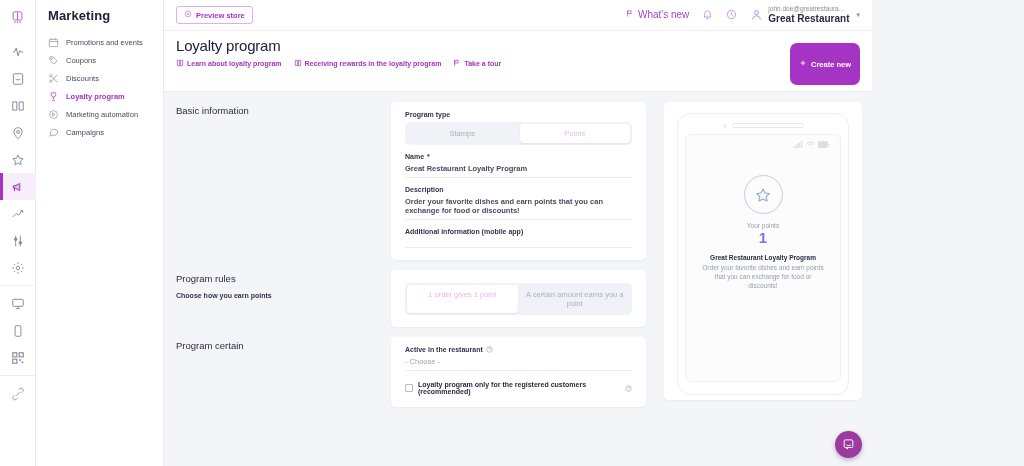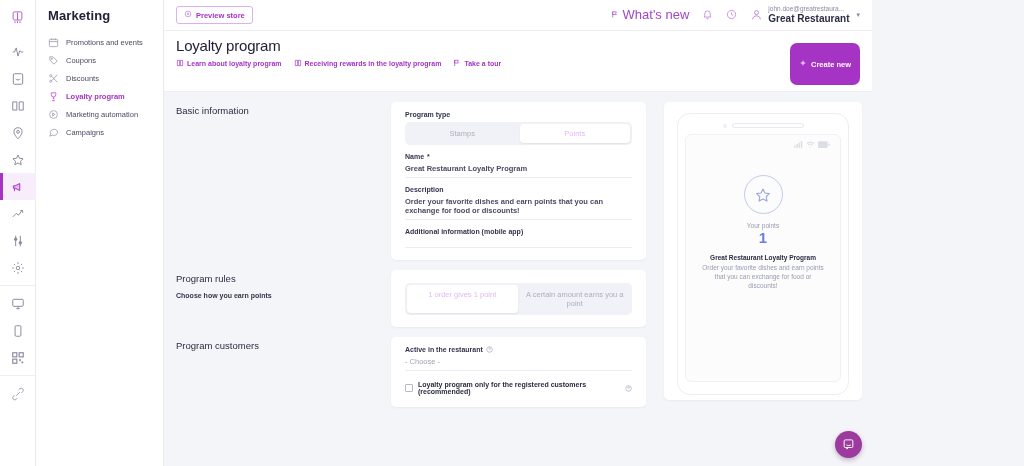--- a/index.html
+++ b/index.html
@@ -57,21 +57,21 @@
     display: flex; align-items: center; padding: 0 8px 0 12px; flex: 0 0 31px;
   }
   .preview-btn {
     display: flex; align-items: center; gap: 4px;
     border: 1px solid #dcaff0; border-radius: 3px;
     color: #a533c4; font-size: 7.5px; font-weight: bold;
     padding: 3px 7px; background: #fff;
   }
   .preview-btn svg { width: 8px; height: 8px; }
   .topbar-right { margin-left: auto; display: flex; align-items: center; gap: 13px; padding-right: 4px; }
-  .whatsnew { display: flex; align-items: center; gap: 4px; color: #a145c9; font-size: 13px; }
+  .whatsnew { display: flex; align-items: center; gap: 4px; color: #a145c9; font-size: 10px; }
   .whatsnew svg { width: 8px; height: 9px; }
   .tb-icon { color: #c084dd; display: flex; align-items: center; }
   .tb-icon svg { width: 11px; height: 11px; }
   .acct { display: flex; align-items: center; gap: 5px; }
   .acct-av { color: #b97fd4; display: flex; }
   .acct-av svg { width: 13px; height: 13px; }
   .acct-txt { line-height: 1.22; }
   .acct-mail { font-size: 6.5px; color: #8a8aa0; }
   .acct-name { font-size: 10px; color: #2b2b42; font-weight: bold; }
   .acct-chev { color: #8a8aa0; font-size: 7px; margin-left: 2px; }
@@ -464,21 +464,21 @@
           <div class="card">
             <div class="seg">
               <div class="seg-opt sel">1 order gives 1 point</div>
               <div class="seg-opt">A certain amount earns you a point</div>
             </div>
           </div>
         </div>
 
         <div class="section">
           <div class="sec-label">
-            <div class="sec-title">Program customers</div>
+            <div class="sec-title">Program certain</div>
           </div>
           <div class="card">
             <div class="fld">
               <div class="fld-label">
                 <span>Active in the restaurant</span>
                 <span class="q">
                   <svg viewBox="0 0 24 24" fill="none" stroke="#9a9ab0" stroke-width="2">
                       <circle cx="12" cy="12" r="9.5"></circle>
                       <path d="M9.5 9a2.6 2.6 0 115 1c0 1.6-2.5 1.9-2.5 3.6"></path>
                       <circle cx="12" cy="17.3" r=".9" fill="#9a9ab0" stroke="none"></circle>

